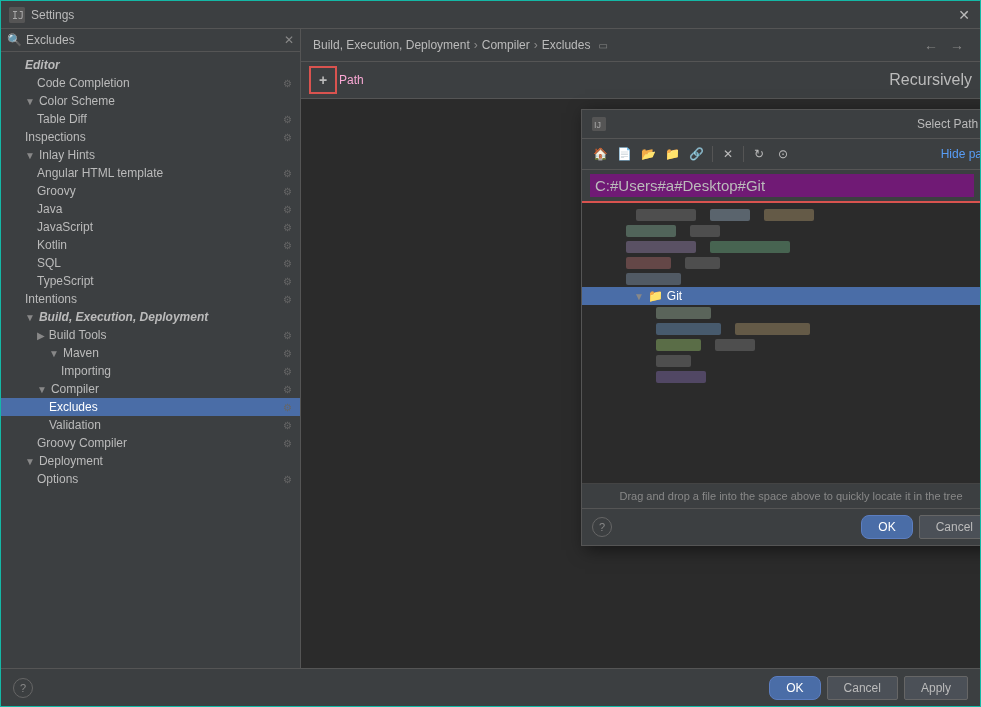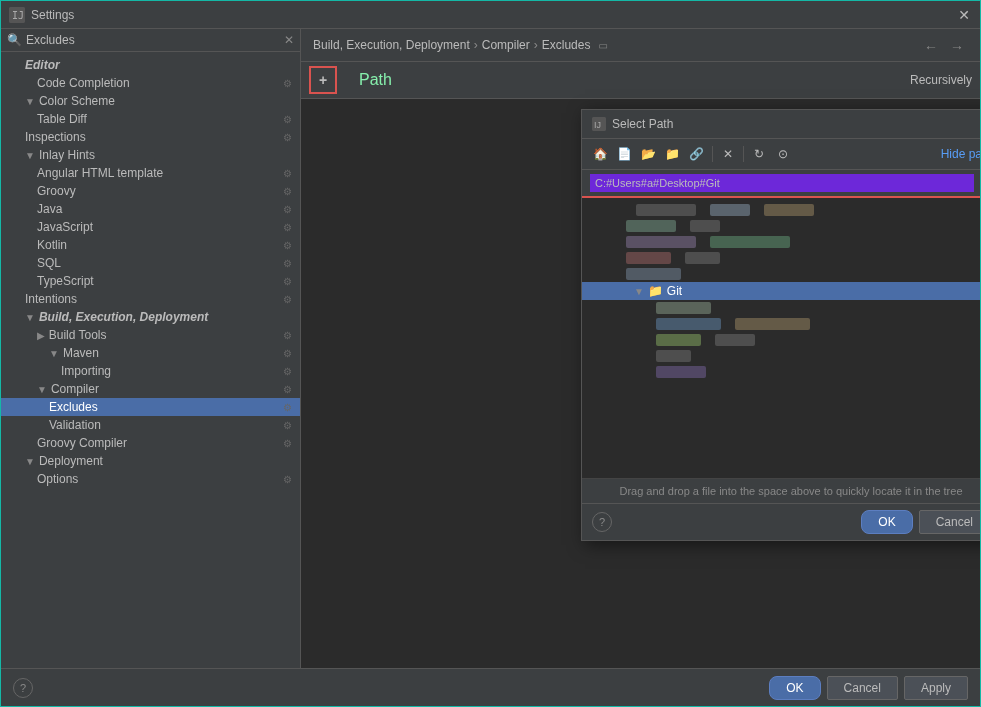--- a/index.html
+++ b/index.html
@@ -204,28 +204,28 @@
       cursor: pointer;
       display: flex;
       align-items: center;
       justify-content: center;
       color: #bbb;
       font-size: 14px;
       font-weight: bold;
     }
 
     .path-label {
-      margin-left: 20px;
-      color: #86efac;
-      font-size: 16px;
+      margin-left: 0;
+      color: #f9a8d4;
+      font-size: 12px;
     }
     .recursively-label {
       margin-left: auto;
       color: #bbb;
-      font-size: 12px;
+      font-size: 16px;
     }
 
     .dialog {
       background: #3c3f41;
       border: 1px solid #555;
       width: 420px;
       display: flex;
       flex-direction: column;
       pointer-events: all;
       box-shadow: 4px 4px 16px rgba(0,0,0,0.5);
@@ -245,20 +245,21 @@
       width: 14px;
       height: 14px;
       background: #555;
       margin-right: 6px;
       border-radius: 2px;
     }
     .dialog-title-text {
       flex: 1;
       font-size: 12px;
       color: #bbb;
+      text-align: right;
     }
     .dialog-close {
       cursor: pointer;
       color: #bbb;
       font-size: 14px;
     }
 
     .dialog-toolbar {
       display: flex;
       align-items: center;
@@ -296,25 +297,25 @@
     }
 
     .dialog-path-row {
       display: flex;
       align-items: center;
       padding: 4px 8px;
       border-bottom: 2px solid #d9534f;
     }
     .dialog-path-input {
       flex: 1;
-      background: #6d28d9;
+      background: #701a75;
       border: none;
       outline: none;
       color: #bbb;
-      font-size: 11px;
+      font-size: 15px;
       padding: 3px 5px;
     }
     .dialog-path-dropdown {
       background: #3c3f41;
       border: none;
       cursor: pointer;
       color: #bbb;
       font-size: 10px;
       padding: 3px 4px;
     }

